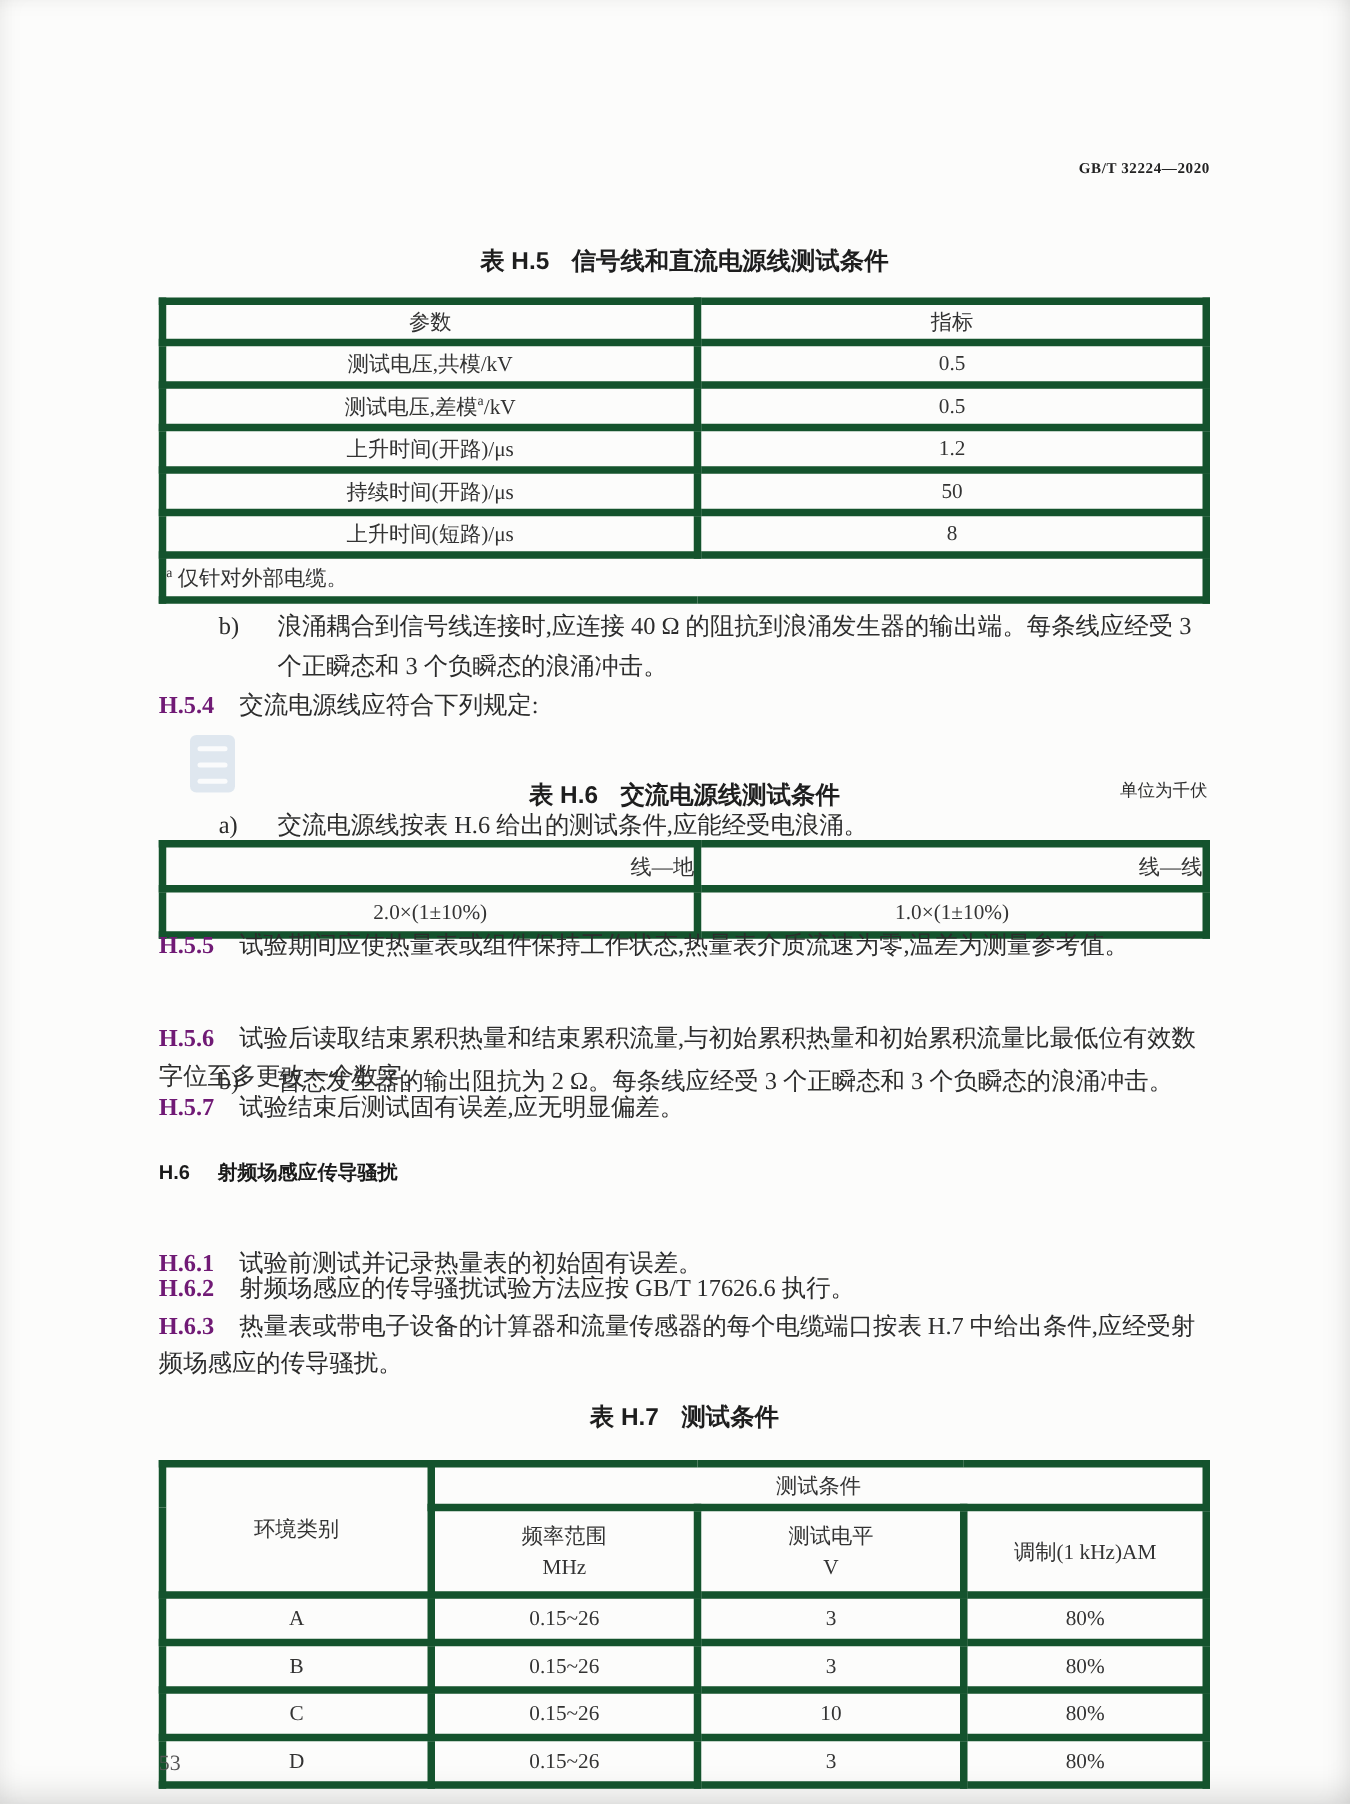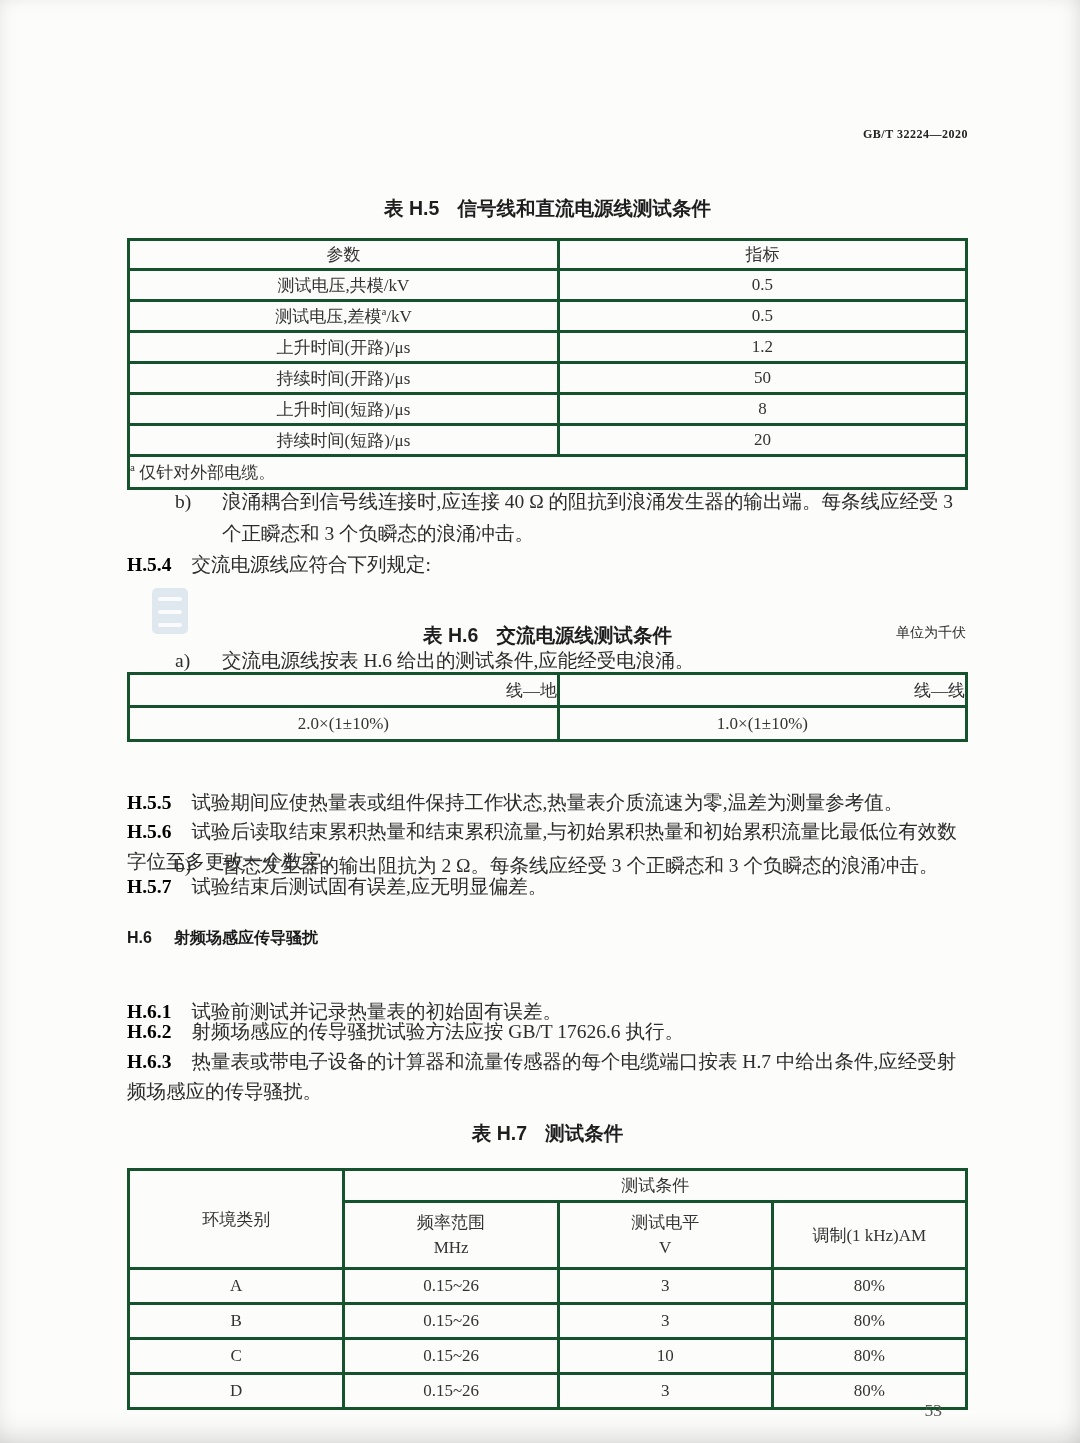--- a/index.html
+++ b/index.html
@@ -23,48 +23,48 @@
   }
   .tbl-caption .cap-label { margin-right:18px; }
   .unit-note {
     position:absolute; right:2px; top:2px;
     font-family:"Liberation Serif","DejaVu Serif",serif;
     font-weight:normal; font-size:14px; color:#2c2c2c;
   }
 
   table { border-collapse:collapse; width:841px; table-layout:fixed;
           border:2px solid #3a3a3a; }
-  th, td { border:3px solid #14532d; text-align:center; vertical-align:middle;
+  th, td { border:6px solid #14532d; text-align:center; vertical-align:middle;
            font-size:17px; font-weight:normal; color:#333; padding:0; }
   sup { font-size:11px; line-height:0; }
 
   .t5 th { height:27px; }
   .t5 td { height:28px; }
   .t5 .footnote-cell { height:30px; text-align:left; }
 
   .t6 th { height:30px;text-align:right; }
   .t6 td { height:31px; }
 
   .t7 .group-row th { height:29px; }
   .t7 .sub-row th { height:64px; }
   .t7 td { height:32px; }
   .t7 .two-line span { display:block; line-height:25px; }
 
   .para { font-size:19.5px; line-height:32px; color:#2c2c2c; }
-  .clause .label { font-weight:bold; margin-right:20px; color:#000000; }
+  .clause .label { font-weight:bold; margin-right:20px; color:#701a75; }
   .list-item { padding-left:95px; box-sizing:border-box; position:relative; }
   .list-item .marker { position:absolute; left:48px; }
 
   .section-heading {
     font-family:"Liberation Sans","DejaVu Sans",sans-serif;
     font-weight:bold; font-size:16px; color:#1a1a1a;
   }
   .section-heading .label { margin-right:22px; }
 
-  .page-number { top:1400px; text-align:right; padding-right:26px;
+  .page-number { top:1400px; padding-right:26px;
                  box-sizing:border-box; font-size:17.5px; color:#555; }
 
   .watermark {
     position:absolute; left:152px; top:588px; width:36px; height:46px;
     background:#d9e3ed; border-radius:5px; opacity:.8;
   }
   .watermark i { display:block; height:4px; margin:9px 6px 0 6px;
                  background:rgba(255,255,255,.85); border-radius:2px; }
 </style>
 </head>
@@ -102,24 +102,20 @@
     </tr>
     <tr>
       <td><span>持续时间(开路)/μs</span><sup></sup><span></span></td>
       <td>50</td>
     </tr>
     <tr>
       <td><span>上升时间(短路)/μs</span><sup></sup><span></span></td>
       <td>8</td>
     </tr>
     <tr>
-      <td><span>持续时间(短路)/μs</span><sup></sup><span></span></td>
-      <td>20</td>
-    </tr>
-    <tr>
       <td class="footnote-cell" colspan="2">
         <sup>a</sup>&nbsp;<span>仅针对外部电缆。</span>
       </td>
     </tr>
   </tbody>
     </table>
 
   <div class="watermark">
       <i></i>
       <i></i>
@@ -160,21 +156,21 @@
       <td>1.0×(1±10%)</td>
     </tr>
   </tbody>
     </table>
 
   <div class="abs para list-item" style="top:757px; line-height:30px;">
     <span class="marker">b)</span>
     <span>暂态发生器的输出阻抗为 2 Ω。每条线应经受 3 个正瞬态和 3 个负瞬态的浪涌冲击。</span>
   </div>
 
-  <div class="abs para clause" style="top:788px; line-height:30px;">
+  <div class="abs para clause" style="top:742px; line-height:30px;">
     <span class="label">H.5.5</span><span>试验期间应使热量表或组件保持工作状态,热量表介质流速为零,温差为测量参考值。</span>
   </div>
 
   <div class="abs para clause" style="top:817px; line-height:30px;">
     <span class="label">H.5.6</span><span>试验后读取结束累积热量和结束累积流量,与初始累积热量和初始累积流量比最低位有效数字位至多更改一个数字。</span>
   </div>
 
   <div class="abs para clause" style="top:872px; line-height:30px;">
     <span class="label">H.5.7</span><span>试验结束后测试固有误差,应无明显偏差。</span>
   </div>

